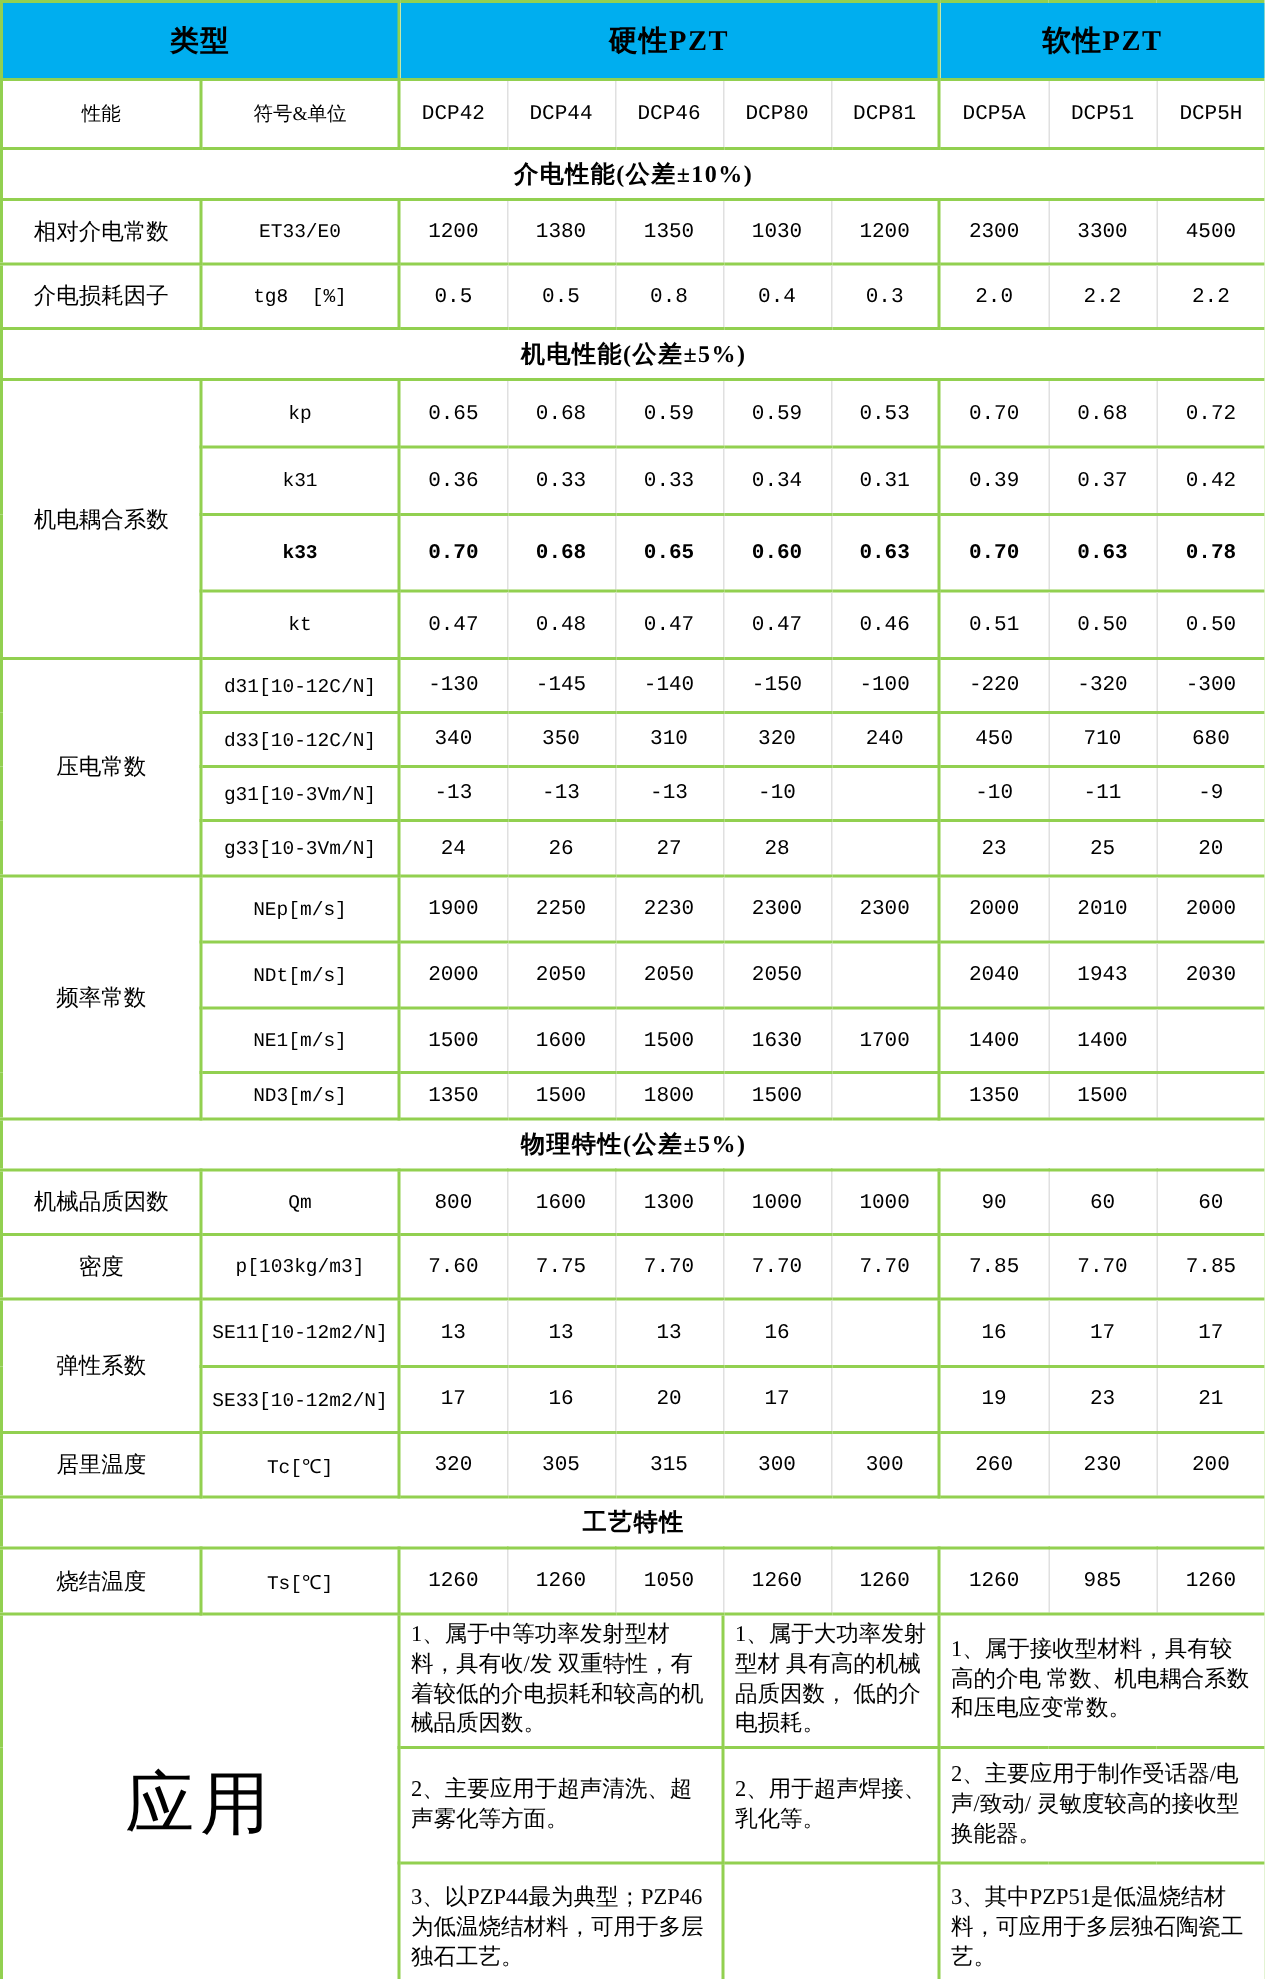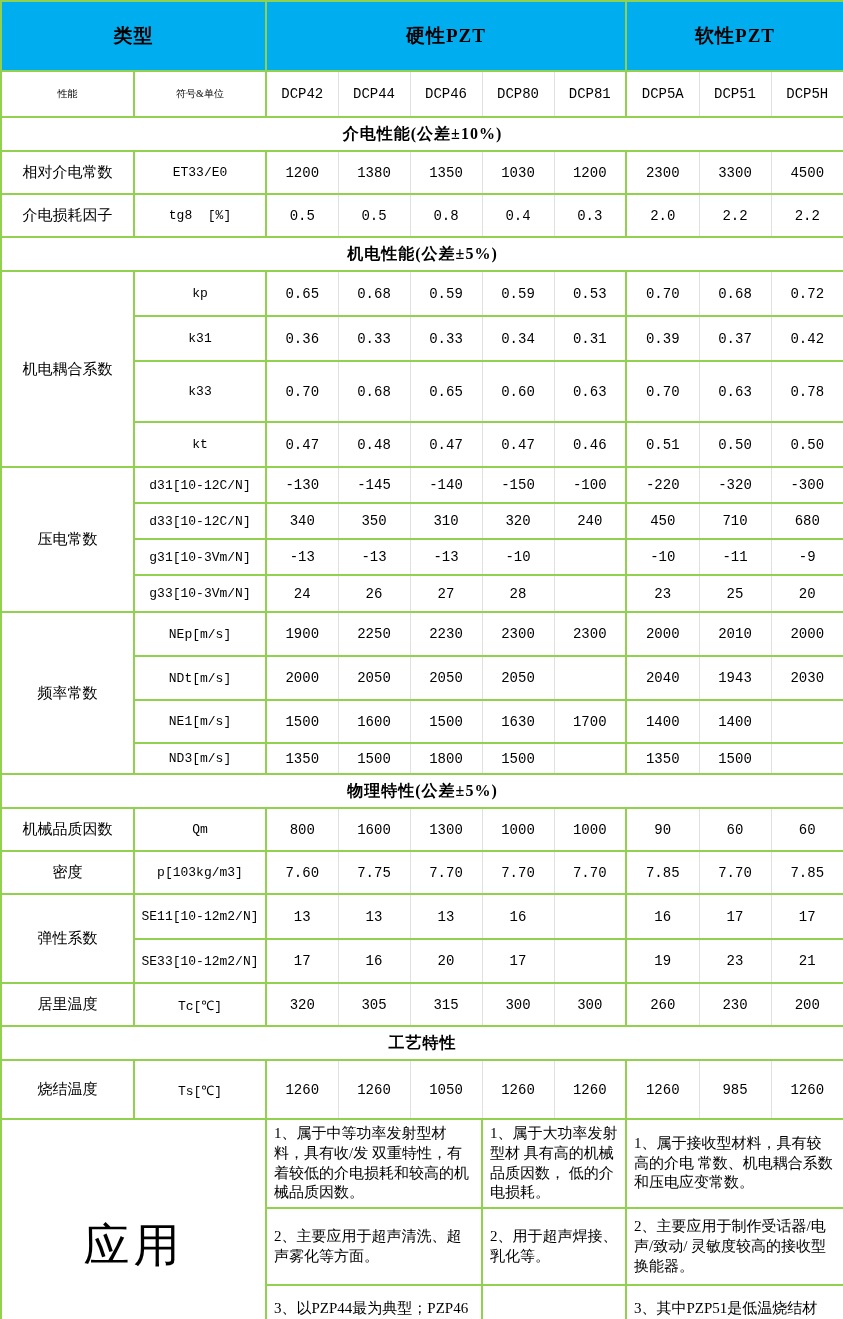--- a/index.html
+++ b/index.html
@@ -8,21 +8,21 @@
     --gray:#E0E0E0;
   }
   html,body{margin:0;padding:0;background:#fff;}
   body{width:843px;font-family:"Liberation Serif","DejaVu Serif",serif;color:#000;}
   table{width:843px;border-collapse:collapse;table-layout:fixed;border:2px solid var(--green);}
   td{border-top:2px solid var(--green);border-bottom:2px solid var(--green);
      border-left:1px solid var(--gray);border-right:1px solid var(--gray);
      text-align:center;vertical-align:middle;padding:0;overflow:hidden;}
   td.gb{border-right:2px solid var(--green);}
   .hdr1{background:var(--blue);font-weight:bold;font-size:19px;letter-spacing:1px;}
-  .hdr2{font-size:10px;}
+  .hdr2{font-size:13px;}
   .model{font-family:"Liberation Mono","DejaVu Sans Mono",monospace;font-size:14px;text-align:center;}
   .sec{font-weight:bold;font-size:16px;letter-spacing:1px;}
   .prop{font-size:15px;margin-left:13px;}
   .sym{font-family:"Liberation Mono","DejaVu Sans Mono",monospace;font-size:13px;white-space:pre;}
   .val{font-family:"Liberation Mono","DejaVu Sans Mono",monospace;font-size:14px;}
   .app-label{font-size:46px;letter-spacing:4px;}
   .note{text-align:left;font-size:15px;line-height:1.32;padding:4px 7px;vertical-align:middle;}
 </style>
 </head>
 <body>
@@ -34,21 +34,21 @@
     <col style="width:72px">
       <col style="width:72px">
       <col style="width:72px">
       <col style="width:72px">
       <col style="width:72px">
     <col style="width:73px">
       <col style="width:72px">
       <col style="width:73px">
   </colgroup>
   <tbody>
-      <tr style="height: 70px;">
+      <tr style="height: 52px;">
         <td class="hdr1 gb" colspan="2">类型</td>
         <td class="hdr1 gb" colspan="5">硬性PZT</td>
         <td class="hdr1" colspan="3">软性PZT</td>
       </tr>
       <tr style="height: 46px;">
         <td class="hdr2 gb">性能</td>
         <td class="hdr2 gb">符号&amp;单位</td>
         <td class="model">DCP42</td>
         <td class="model">DCP44</td>
         <td class="model">DCP46</td>
@@ -104,21 +104,21 @@
         <td class="sym gb">k31</td>
         <td class="val">0.36</td>
         <td class="val">0.33</td>
         <td class="val">0.33</td>
         <td class="val">0.34</td>
         <td class="val gb">0.31</td>
         <td class="val">0.39</td>
         <td class="val">0.37</td>
         <td class="val">0.42</td>
       </tr>
-      <tr style="height: 61px;">
+      <tr style="height: 51px; font-weight: bold;">
         <td class="sym gb">k33</td>
         <td class="val">0.70</td>
         <td class="val">0.68</td>
         <td class="val">0.65</td>
         <td class="val">0.60</td>
         <td class="val gb">0.63</td>
         <td class="val">0.70</td>
         <td class="val">0.63</td>
         <td class="val">0.78</td>
       </tr>
@@ -281,21 +281,21 @@
         <td class="val">315</td>
         <td class="val">300</td>
         <td class="val gb">300</td>
         <td class="val">260</td>
         <td class="val">230</td>
         <td class="val">200</td>
       </tr>
       <tr style="height: 34px;">
         <td class="sec" colspan="10">工艺特性</td>
       </tr>
-      <tr style="height: 59px;">
+      <tr style="height: 44px;">
         <td class="prop gb">烧结温度</td>
         <td class="sym gb">Ts[℃]</td>
         <td class="val">1260</td>
         <td class="val">1260</td>
         <td class="val">1050</td>
         <td class="val">1260</td>
         <td class="val gb">1260</td>
         <td class="val">1260</td>
         <td class="val">985</td>
         <td class="val">1260</td>

